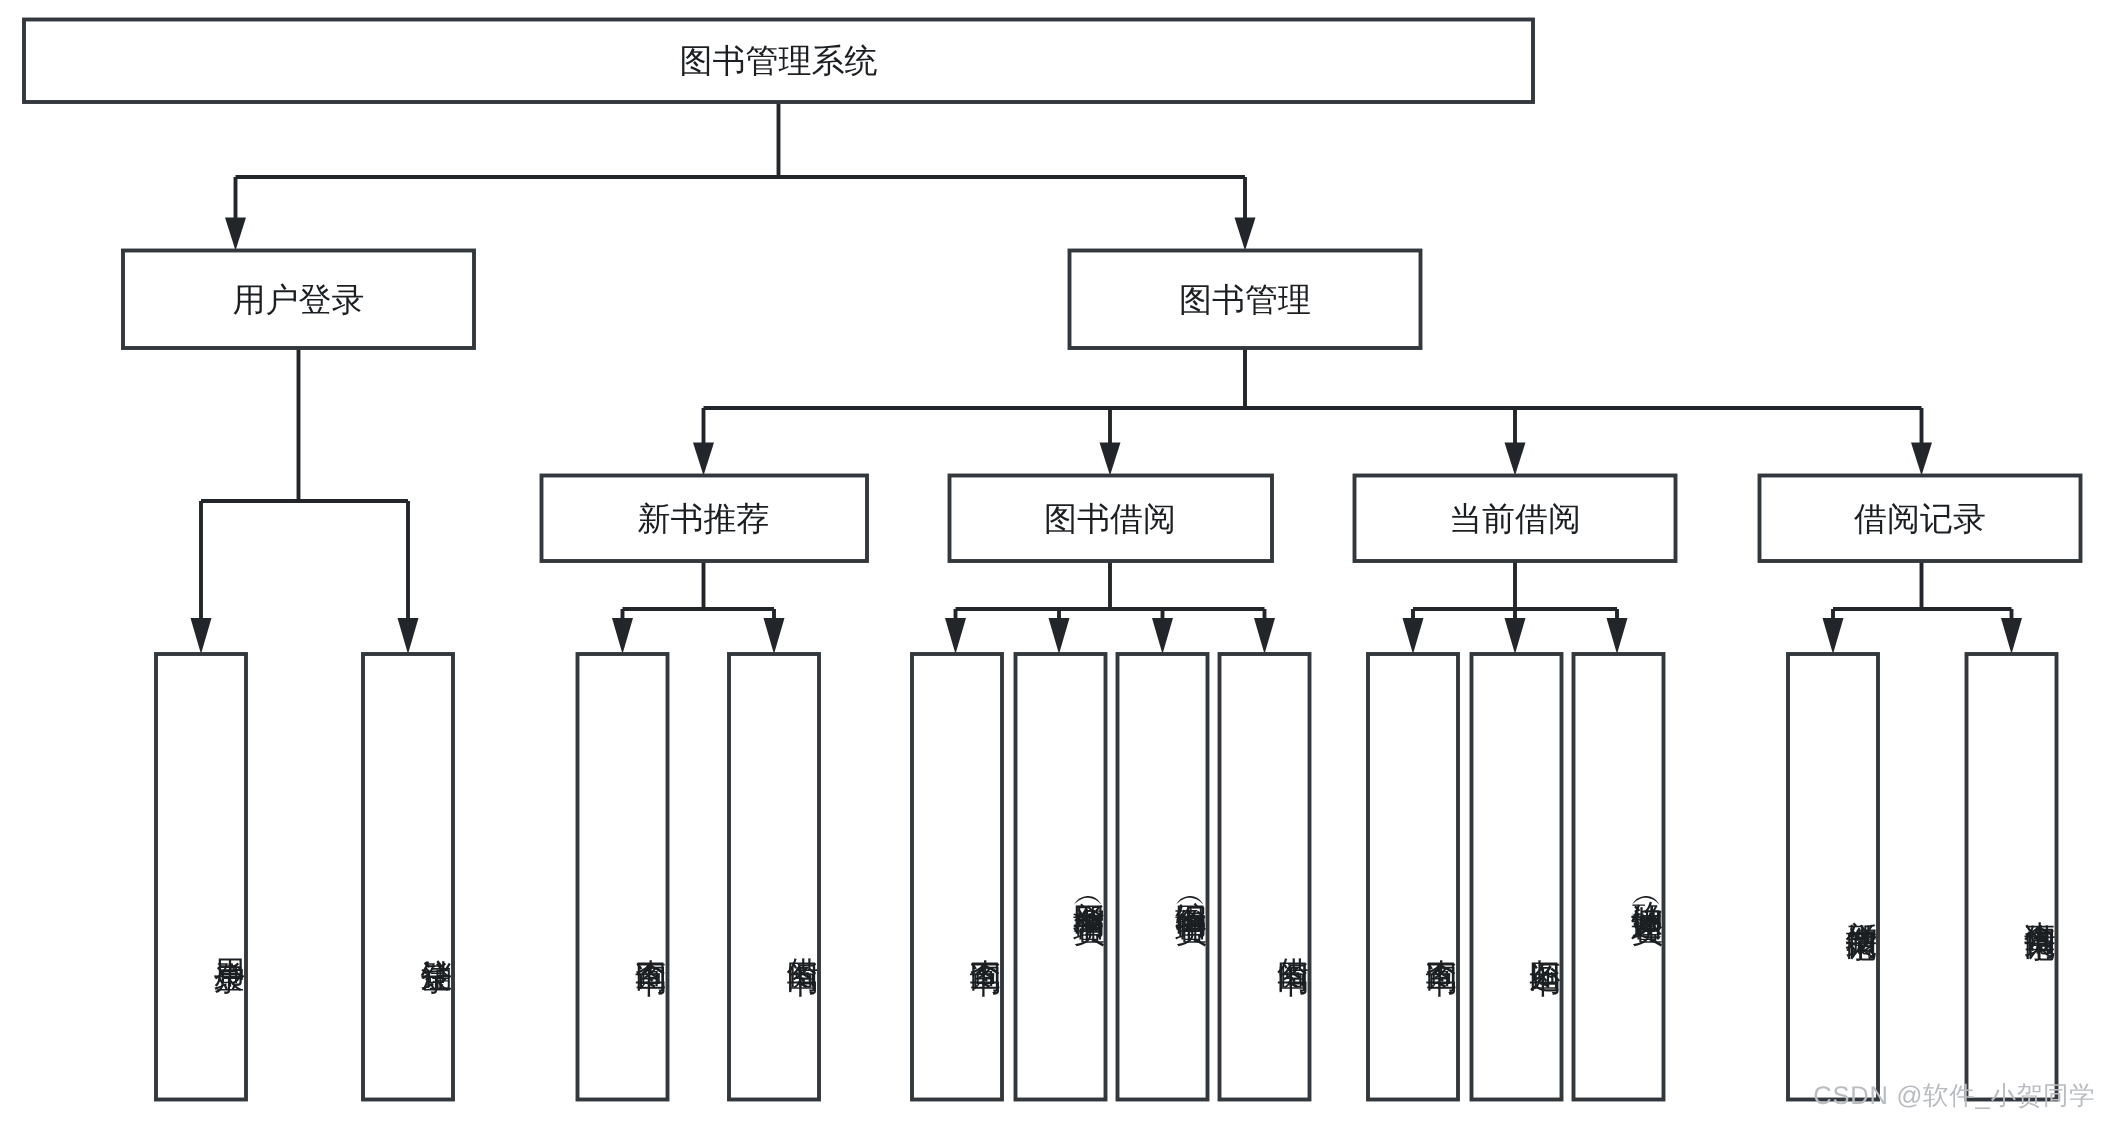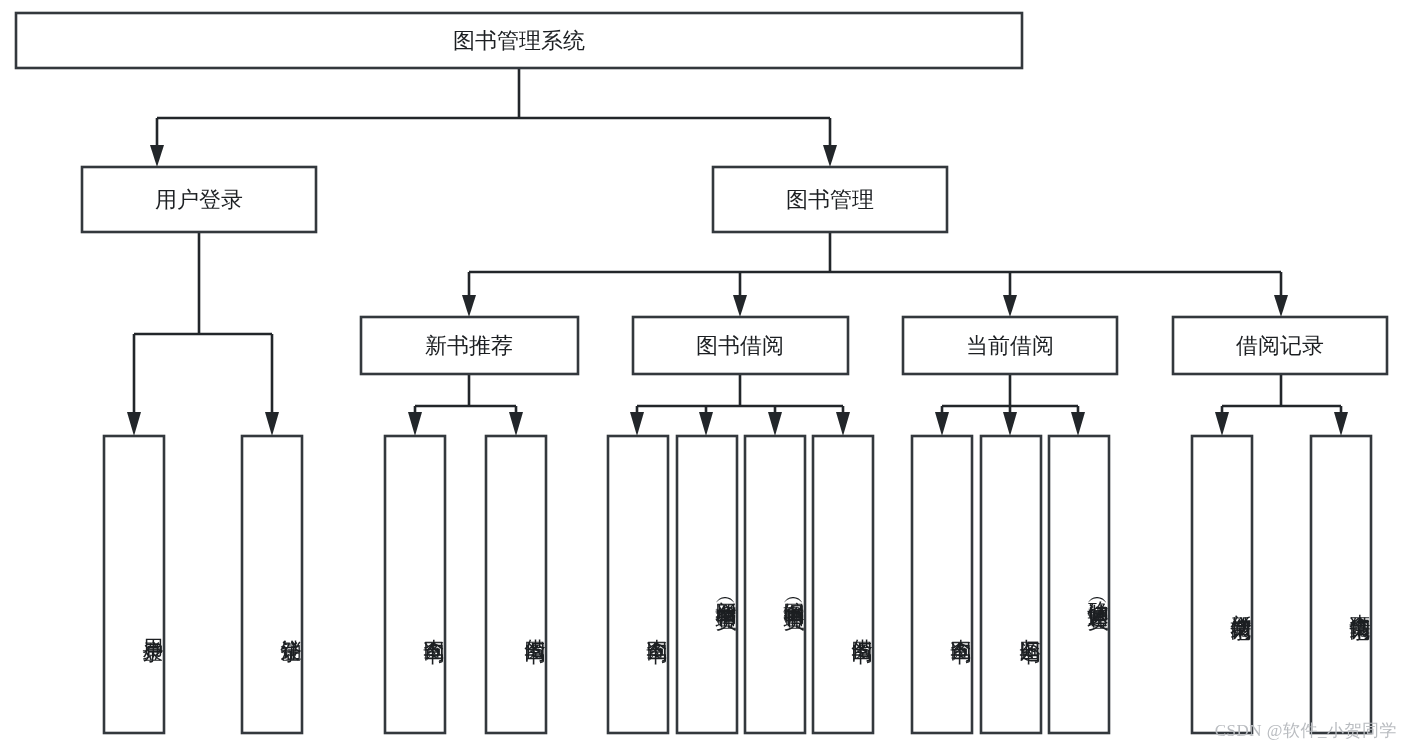--- a/index.html
+++ b/index.html
@@ -59,21 +59,21 @@
     white-space: nowrap;
     display: flex;
     align-items: flex-start;
     justify-content: center;
     pointer-events: none;
   }
   .watermark {
     position: absolute;
     right: 8px;
     bottom: 5px;
-    font-family: Liberation Serif, serif;
+    font-family: Liberation Sans, sans-serif;
     font-size: 17px;
     color: #b9bcc0;
     letter-spacing: 0.5px;
     white-space: nowrap;
   }
 </style>
 </head>
 <body>
 
 <div id="diagram-root">

